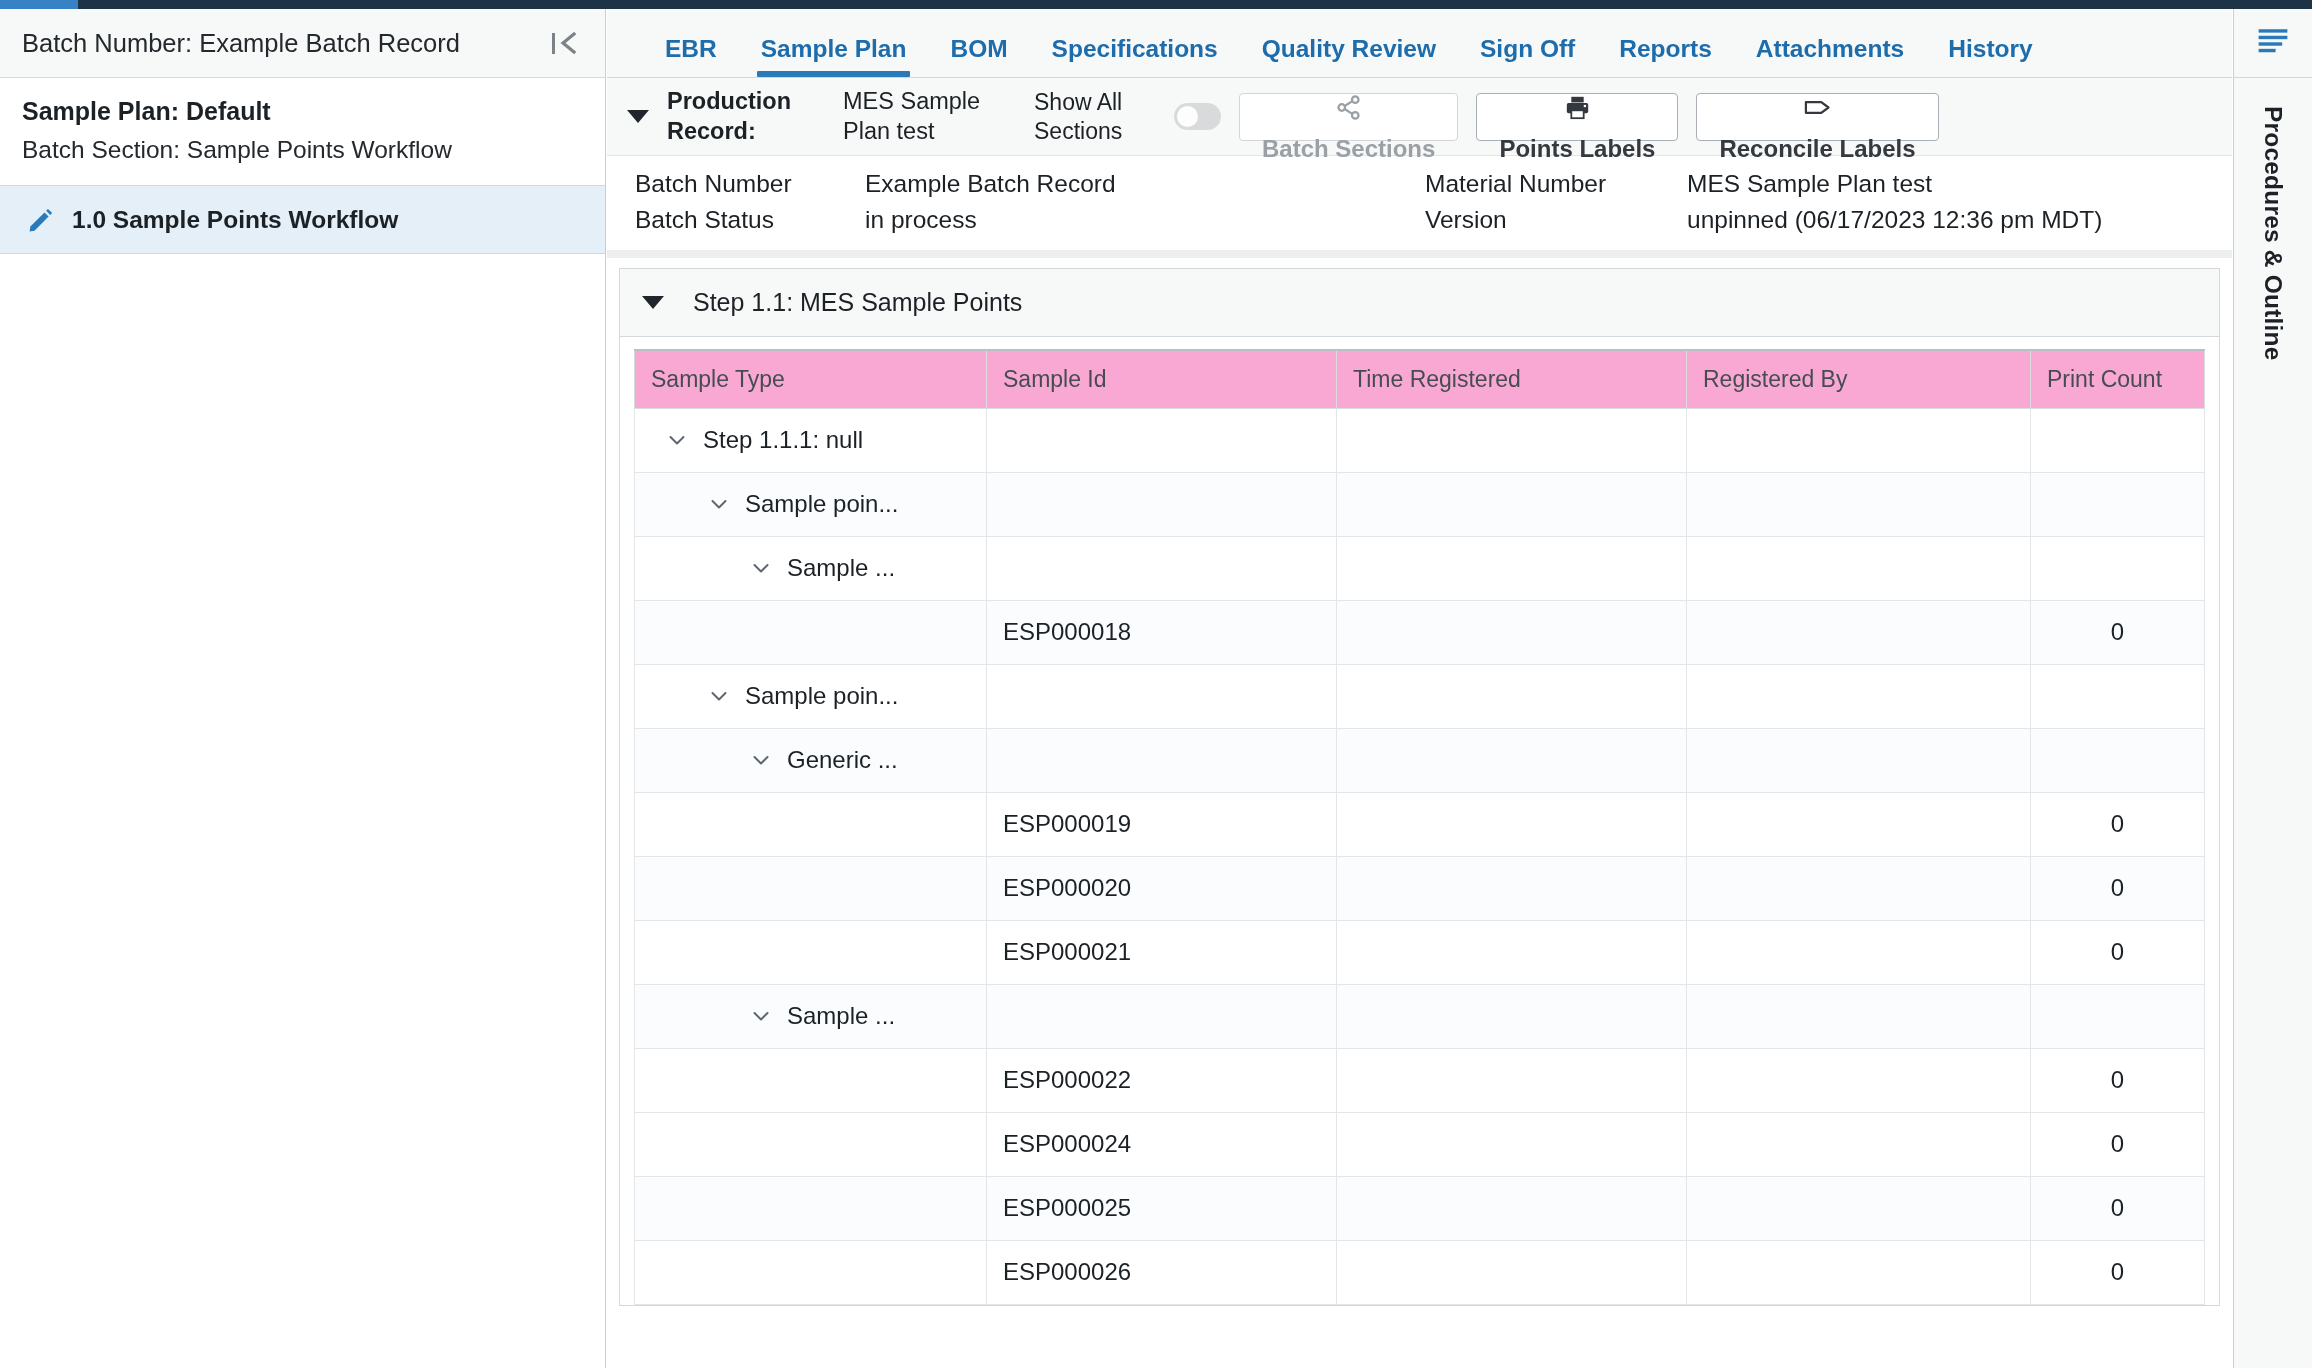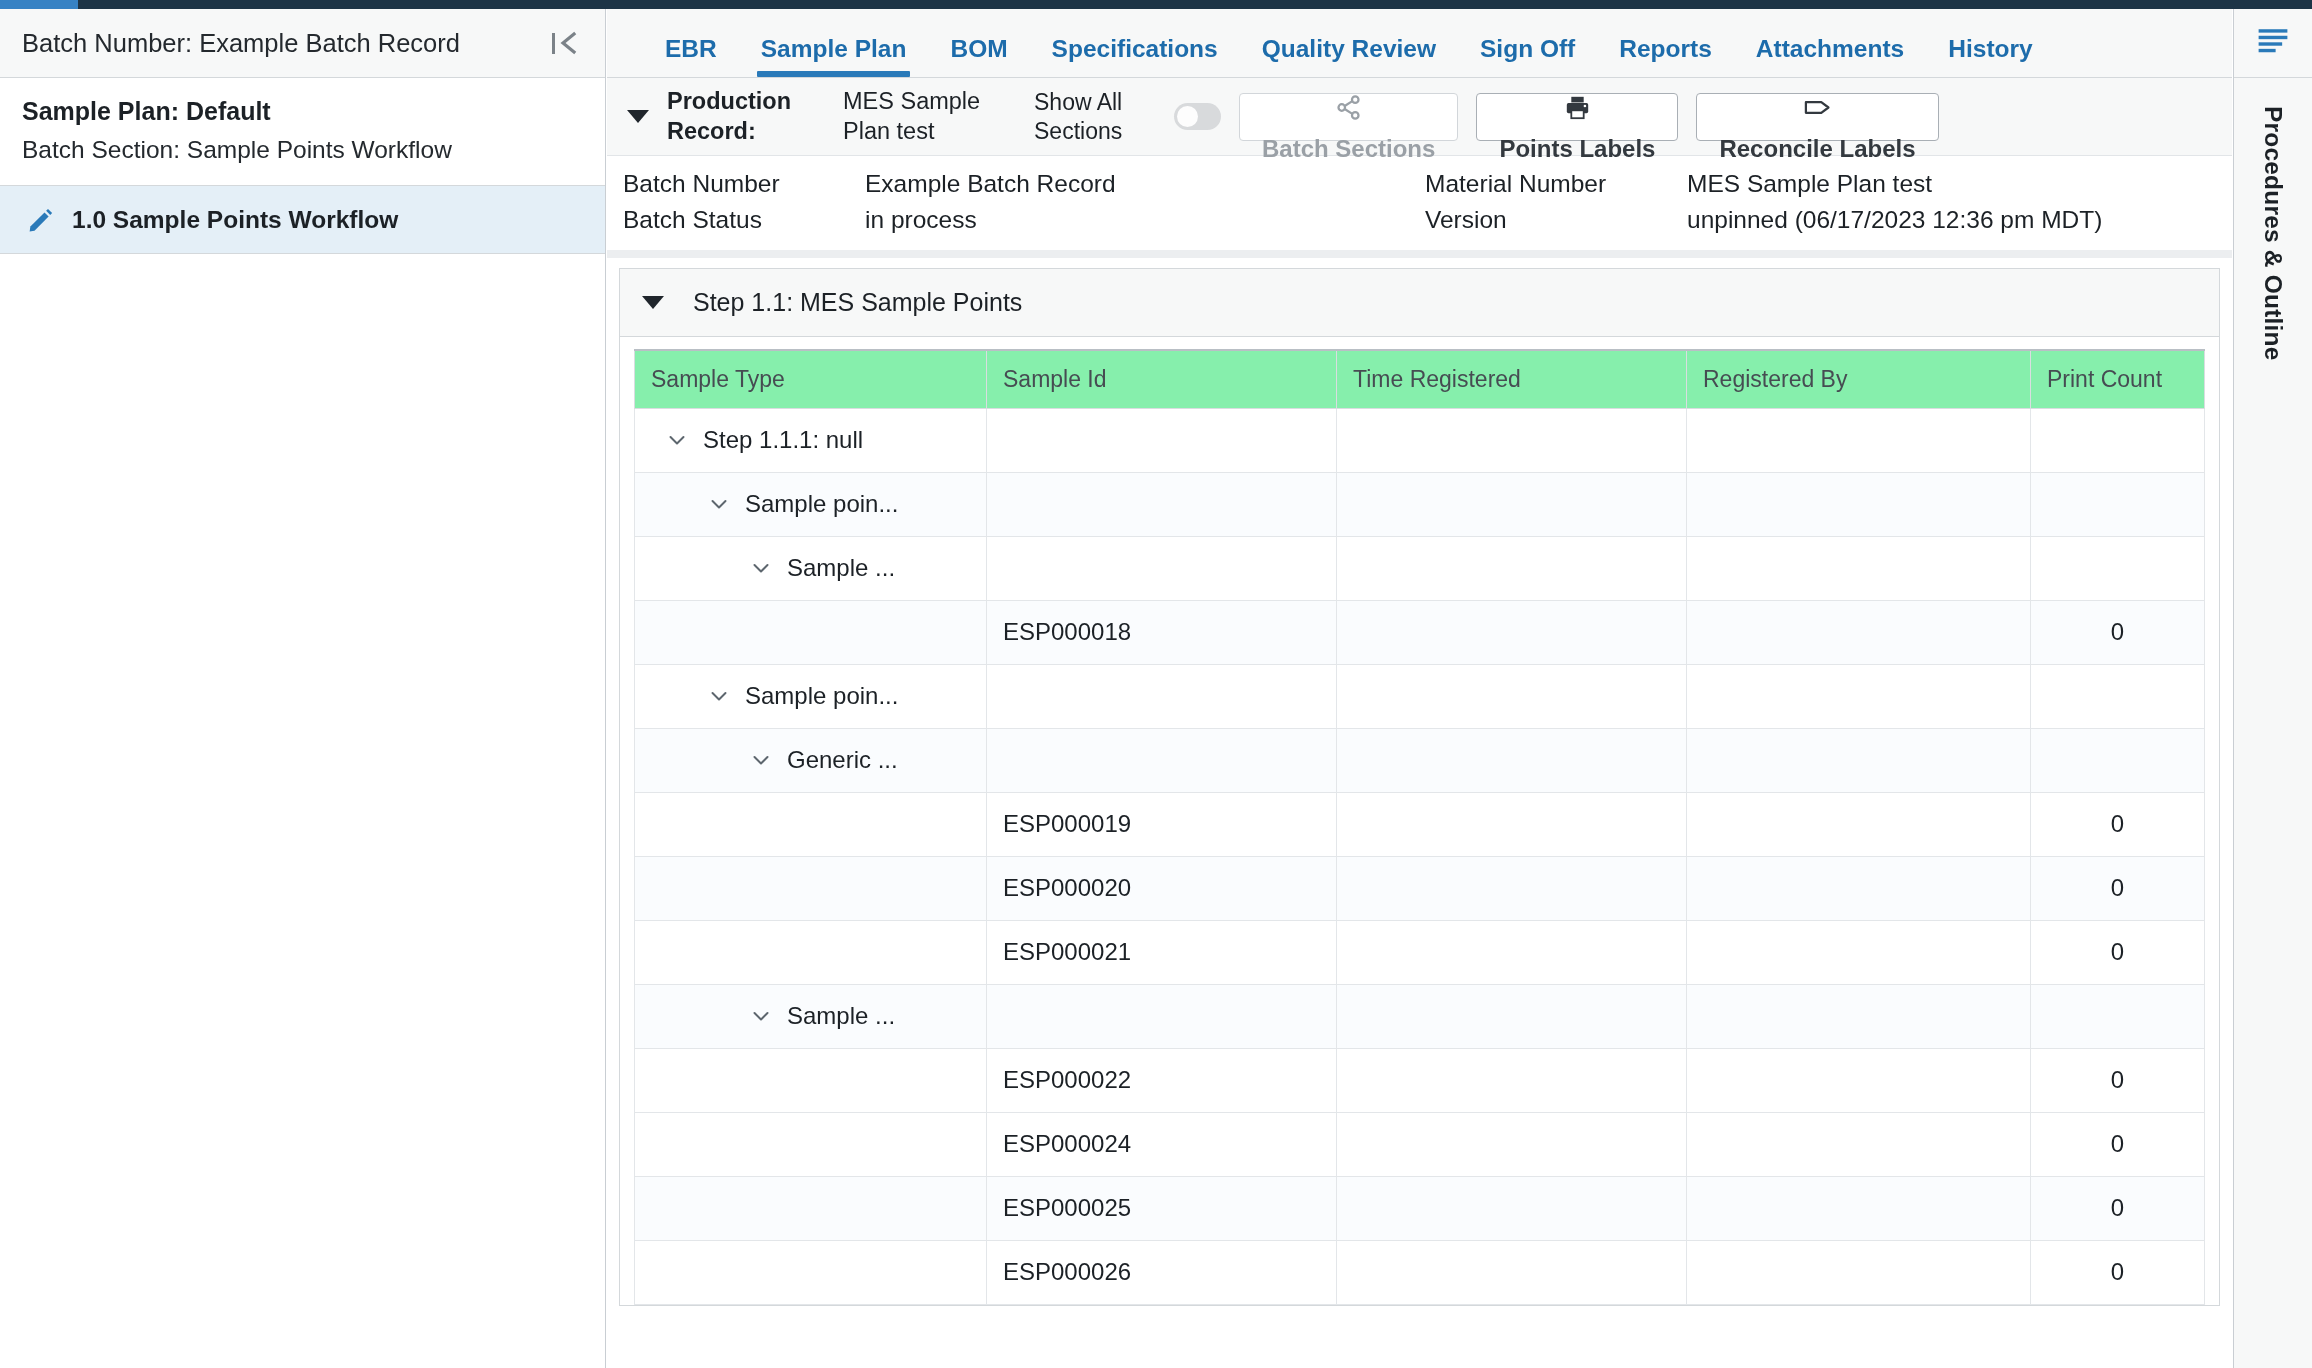--- a/index.html
+++ b/index.html
@@ -109,38 +109,38 @@
   .btn.disabled svg path, .btn.disabled svg circle, .btn.disabled svg line { stroke:#9aa0a6; fill:none; }
   .btn svg { display:block; flex:none; }
 
   
   .infogrid {
     padding:14px 0 16px 0; background:#ffffff;
     border-bottom:8px solid #eceef0;
     display:grid; grid-template-columns: 258px 560px 262px auto;
     row-gap:8px; align-items:center;
   }
-  .info-k { font-size:24.5px; color:#1c2126; padding-left:16px; }
+  .info-k { font-size:24.5px; color:#1c2126; padding-left:28px; }
   .info-v { font-size:24.5px; color:#1c2126; }
   .info-k.r { padding-left:0; }
 
   
   .stepwrap { padding:10px 12px 0 12px; background:#ffffff; }
   .stepbox { border:1px solid #d4d8db; background:#ffffff; }
   .stephead {
     height:68px; background:#f7f8f8; border-bottom:1px solid #d4d8db;
     display:flex; align-items:center; padding-left:22px; gap:29px;
   }
   .step-title { font-size:25px; color:#1c2126; }
 
   
   .tablewrap { padding:12px 14px 0 14px; background:#ffffff; }
   table.grid { width:100%; border-collapse:collapse; table-layout:fixed; }
   table.grid th {
-    background:#86efac; border:1px solid #d9dde0; border-top:2px solid #b9bfc5;
+    background:#f9a8d4; border:1px solid #d9dde0; border-top:2px solid #b9bfc5;
     font-size:23px; font-weight:normal; color:#464c52;
     text-align:left; padding:12px 16px; vertical-align:middle; height:58px;
   }
   table.grid td {
     border:1px solid #e3e6e9; font-size:24px; color:#1c2126;
     padding:9px 16px; height:64px; vertical-align:middle;
   }
   tr.alt td { background:#fafcfe; }
   td.pc { text-align:center; }
   .treecell { display:flex; align-items:center; gap:14px; }

